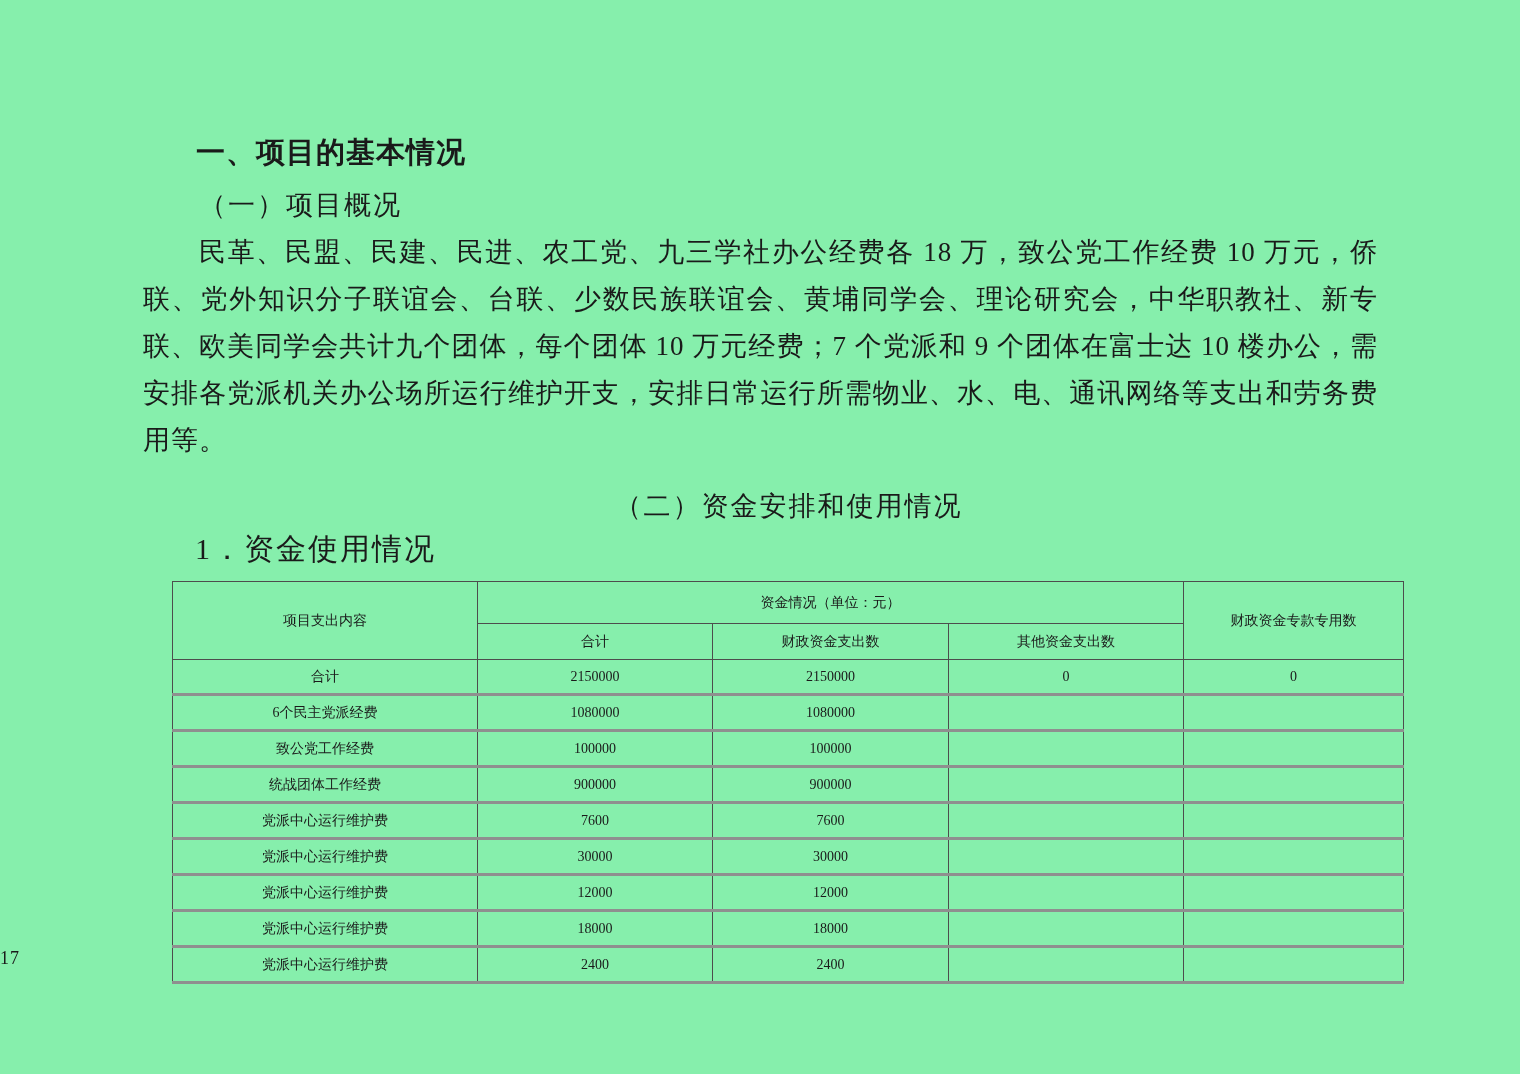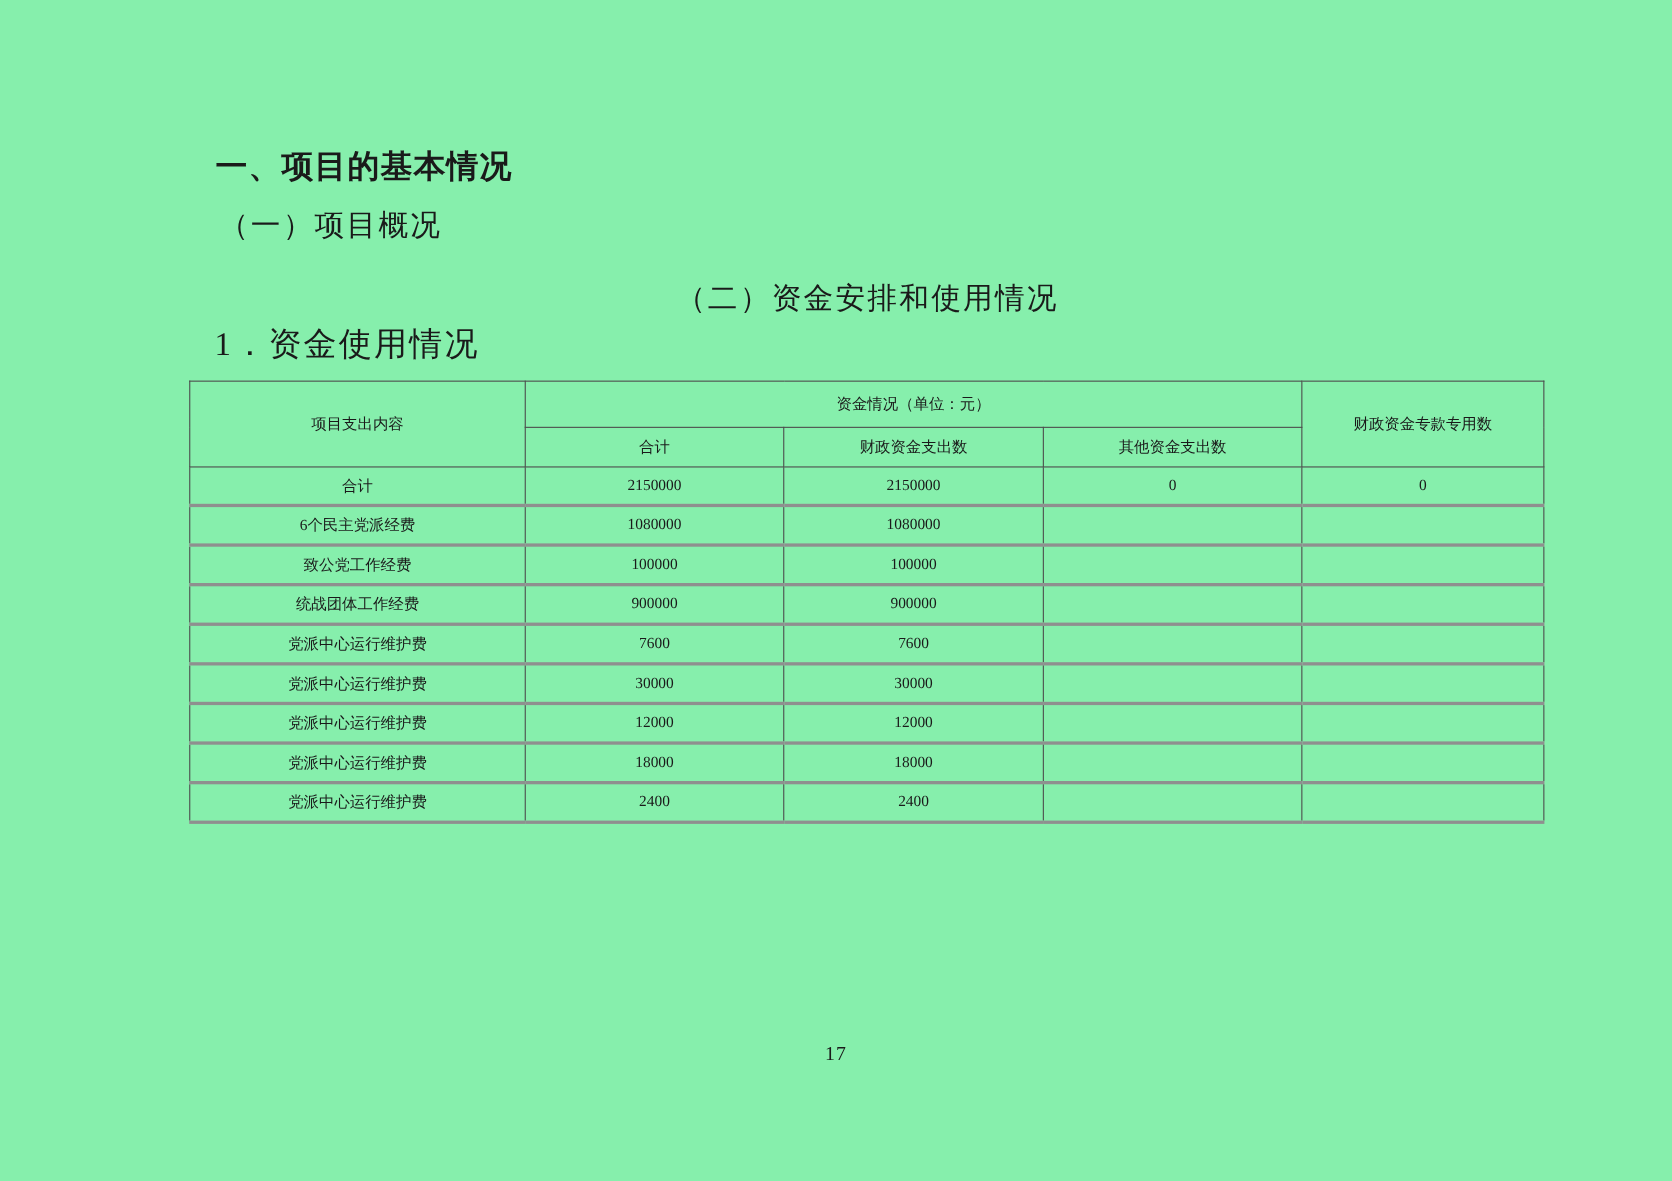--- a/index.html
+++ b/index.html
@@ -82,35 +82,36 @@
   .funds-table thead tr.hrow2 th { height: 35px; }
   .funds-table tbody td {
     height: 33px;
     border-bottom: 3px solid #8f8f8f;
   }
   .page-number {
     position: absolute;
     left: 0;
     right: 0;
     top: 948px;
-    text-align: center;
+    text-align: left;
     font-size: 18px;
     letter-spacing: 1px;
   }
 </style>
 </head>
 <body>
 
 <div class="page">
   <div class="content">
 
     <h1 class="main-heading">一、项目的基本情况</h1>
 
     <p class="section-title-1">（一）项目概况</p>
 
+    <p class="body-paragraph">民革、民盟、民建、民进、农工党、九三学社办公经费各 18 万，致公党工作经费 10 万元，侨联、党外知识分子联谊会、台联、少数民族联谊会、黄埔同学会、理论研究会，中华职教社、新专联、欧美同学会共计九个团体，每个团体 10 万元经费；7 个党派和 9 个团体在富士达 10 楼办公，需安排各党派机关办公场所运行维护开支，安排日常运行所需物业、水、电、通讯网络等支出和劳务费用等。</p>
 
     <p class="section-title-2">（二）资金安排和使用情况</p>
 
     <p class="subsection-title">1．资金使用情况</p>
 
     <table class="funds-table">
       <colgroup>
         <col style="width:305px">
         <col style="width:235px">
         <col style="width:236px">

